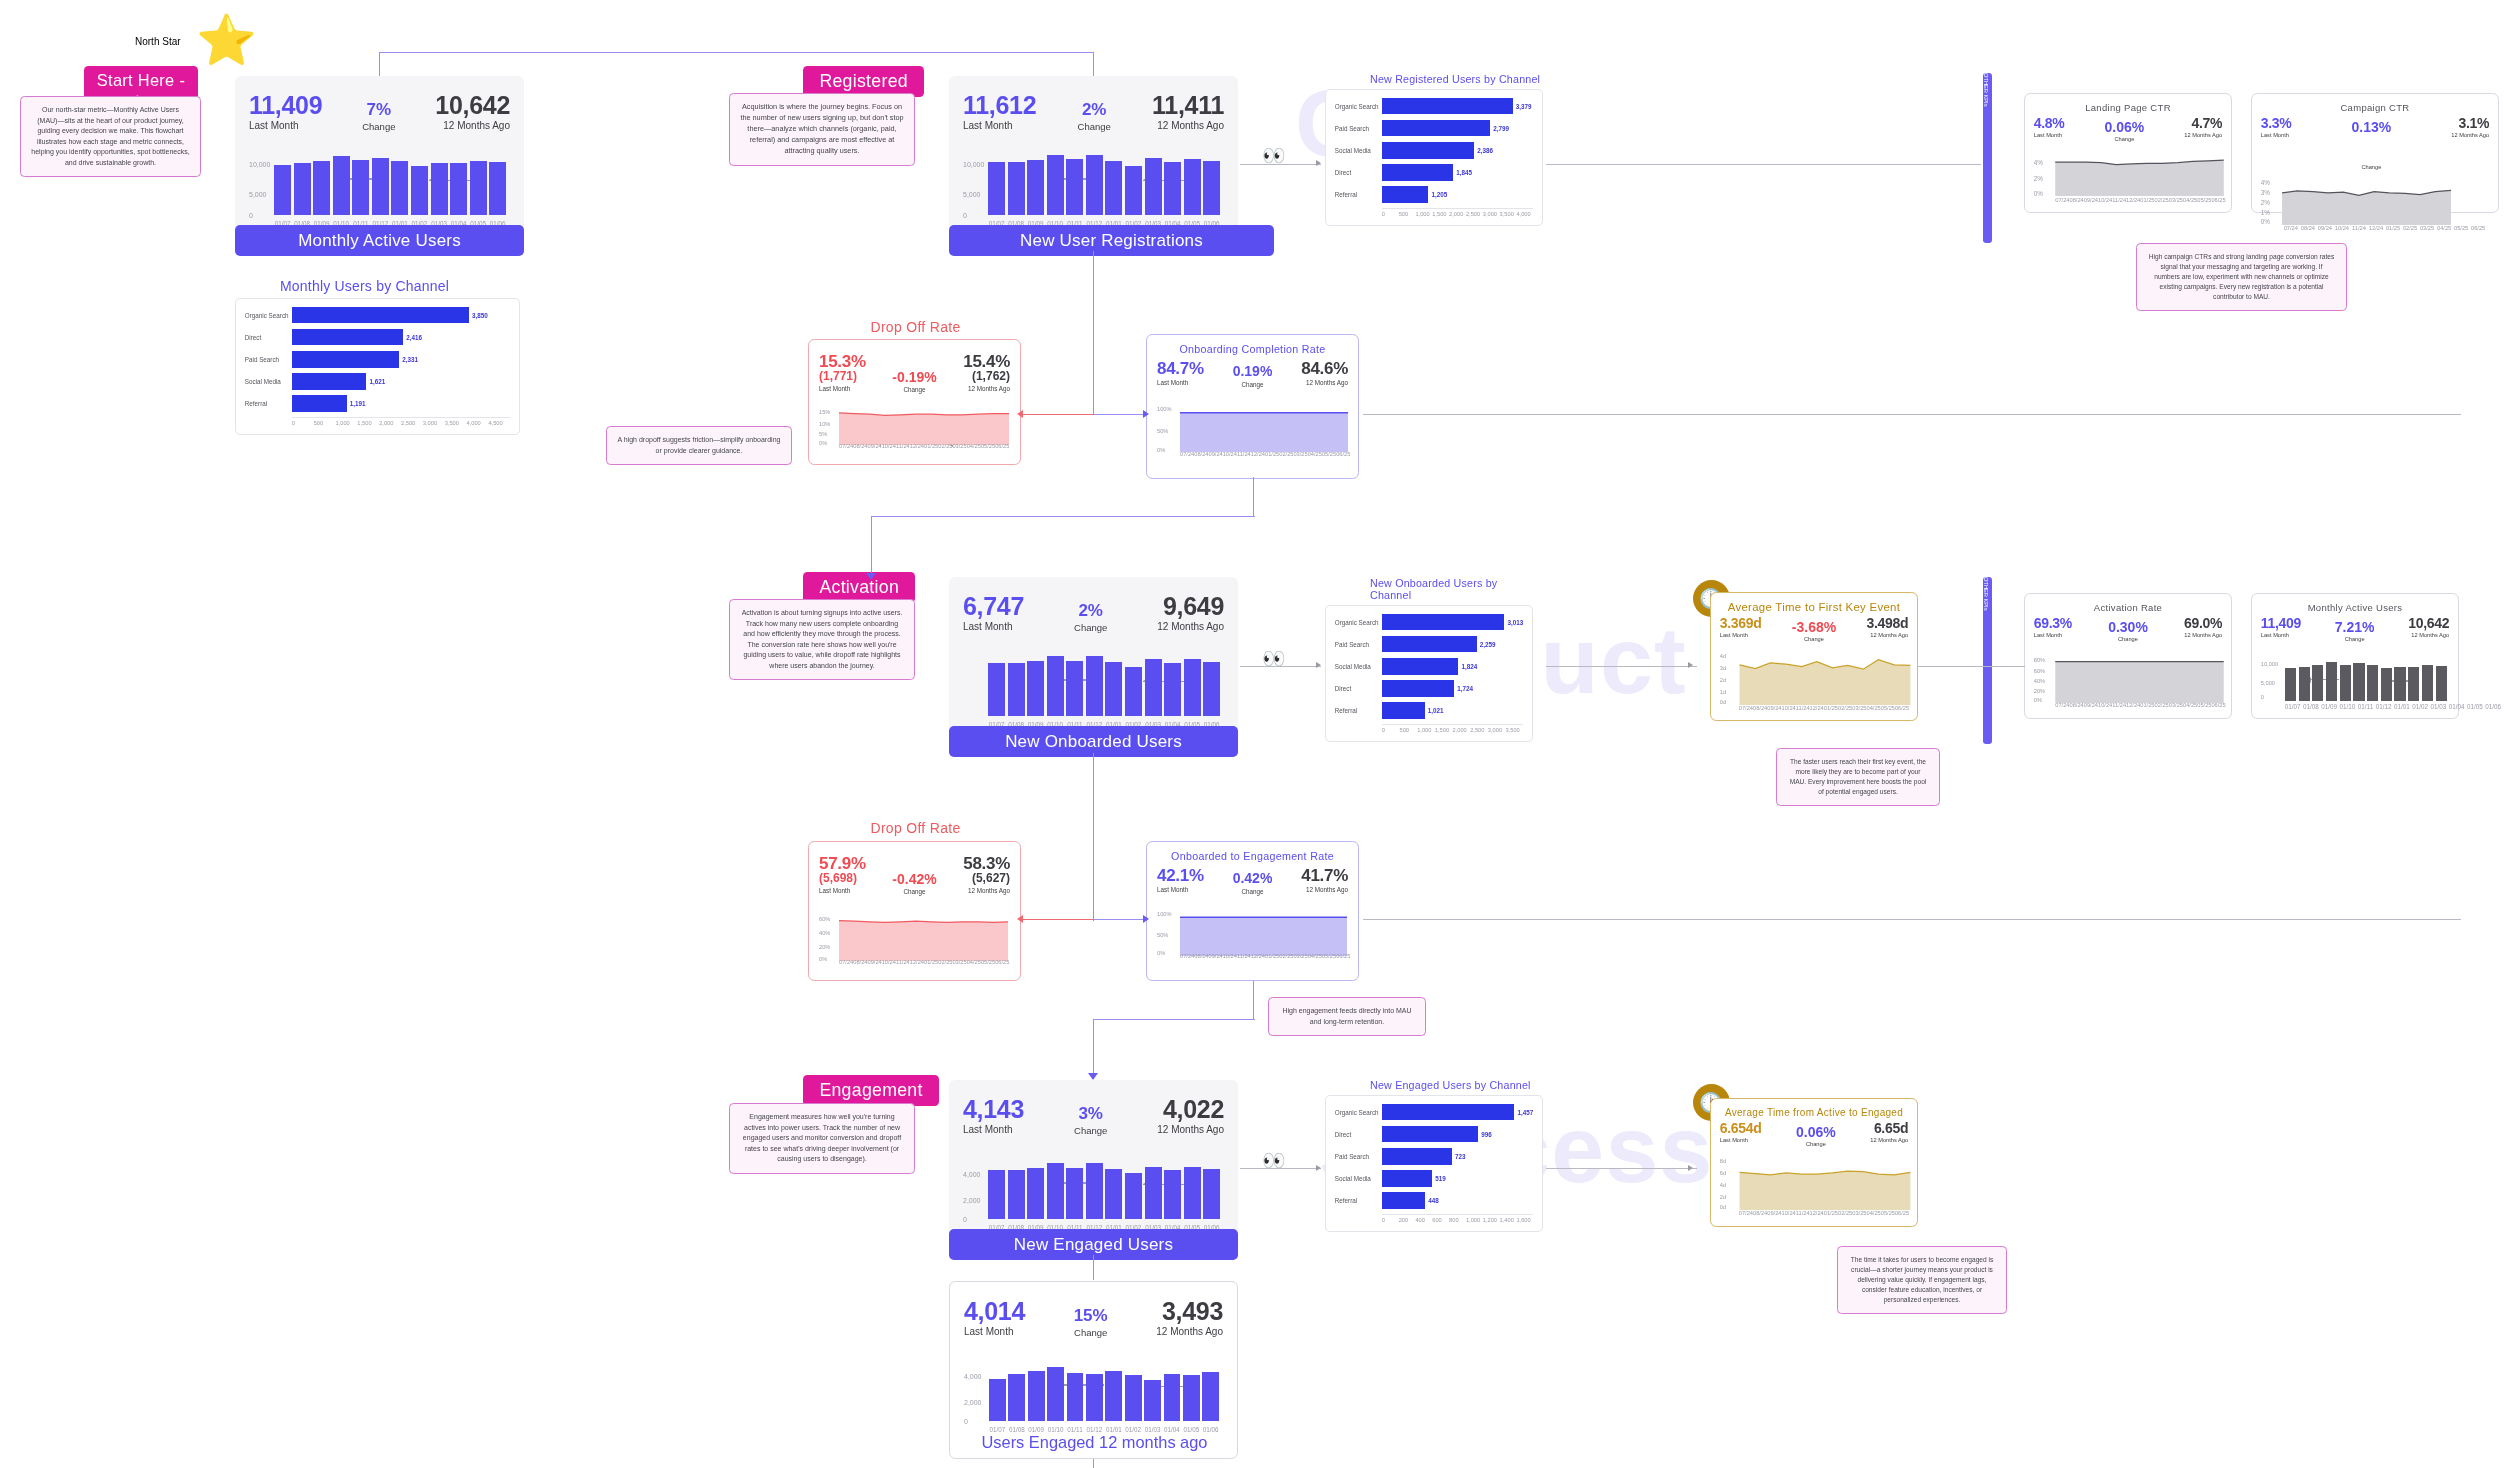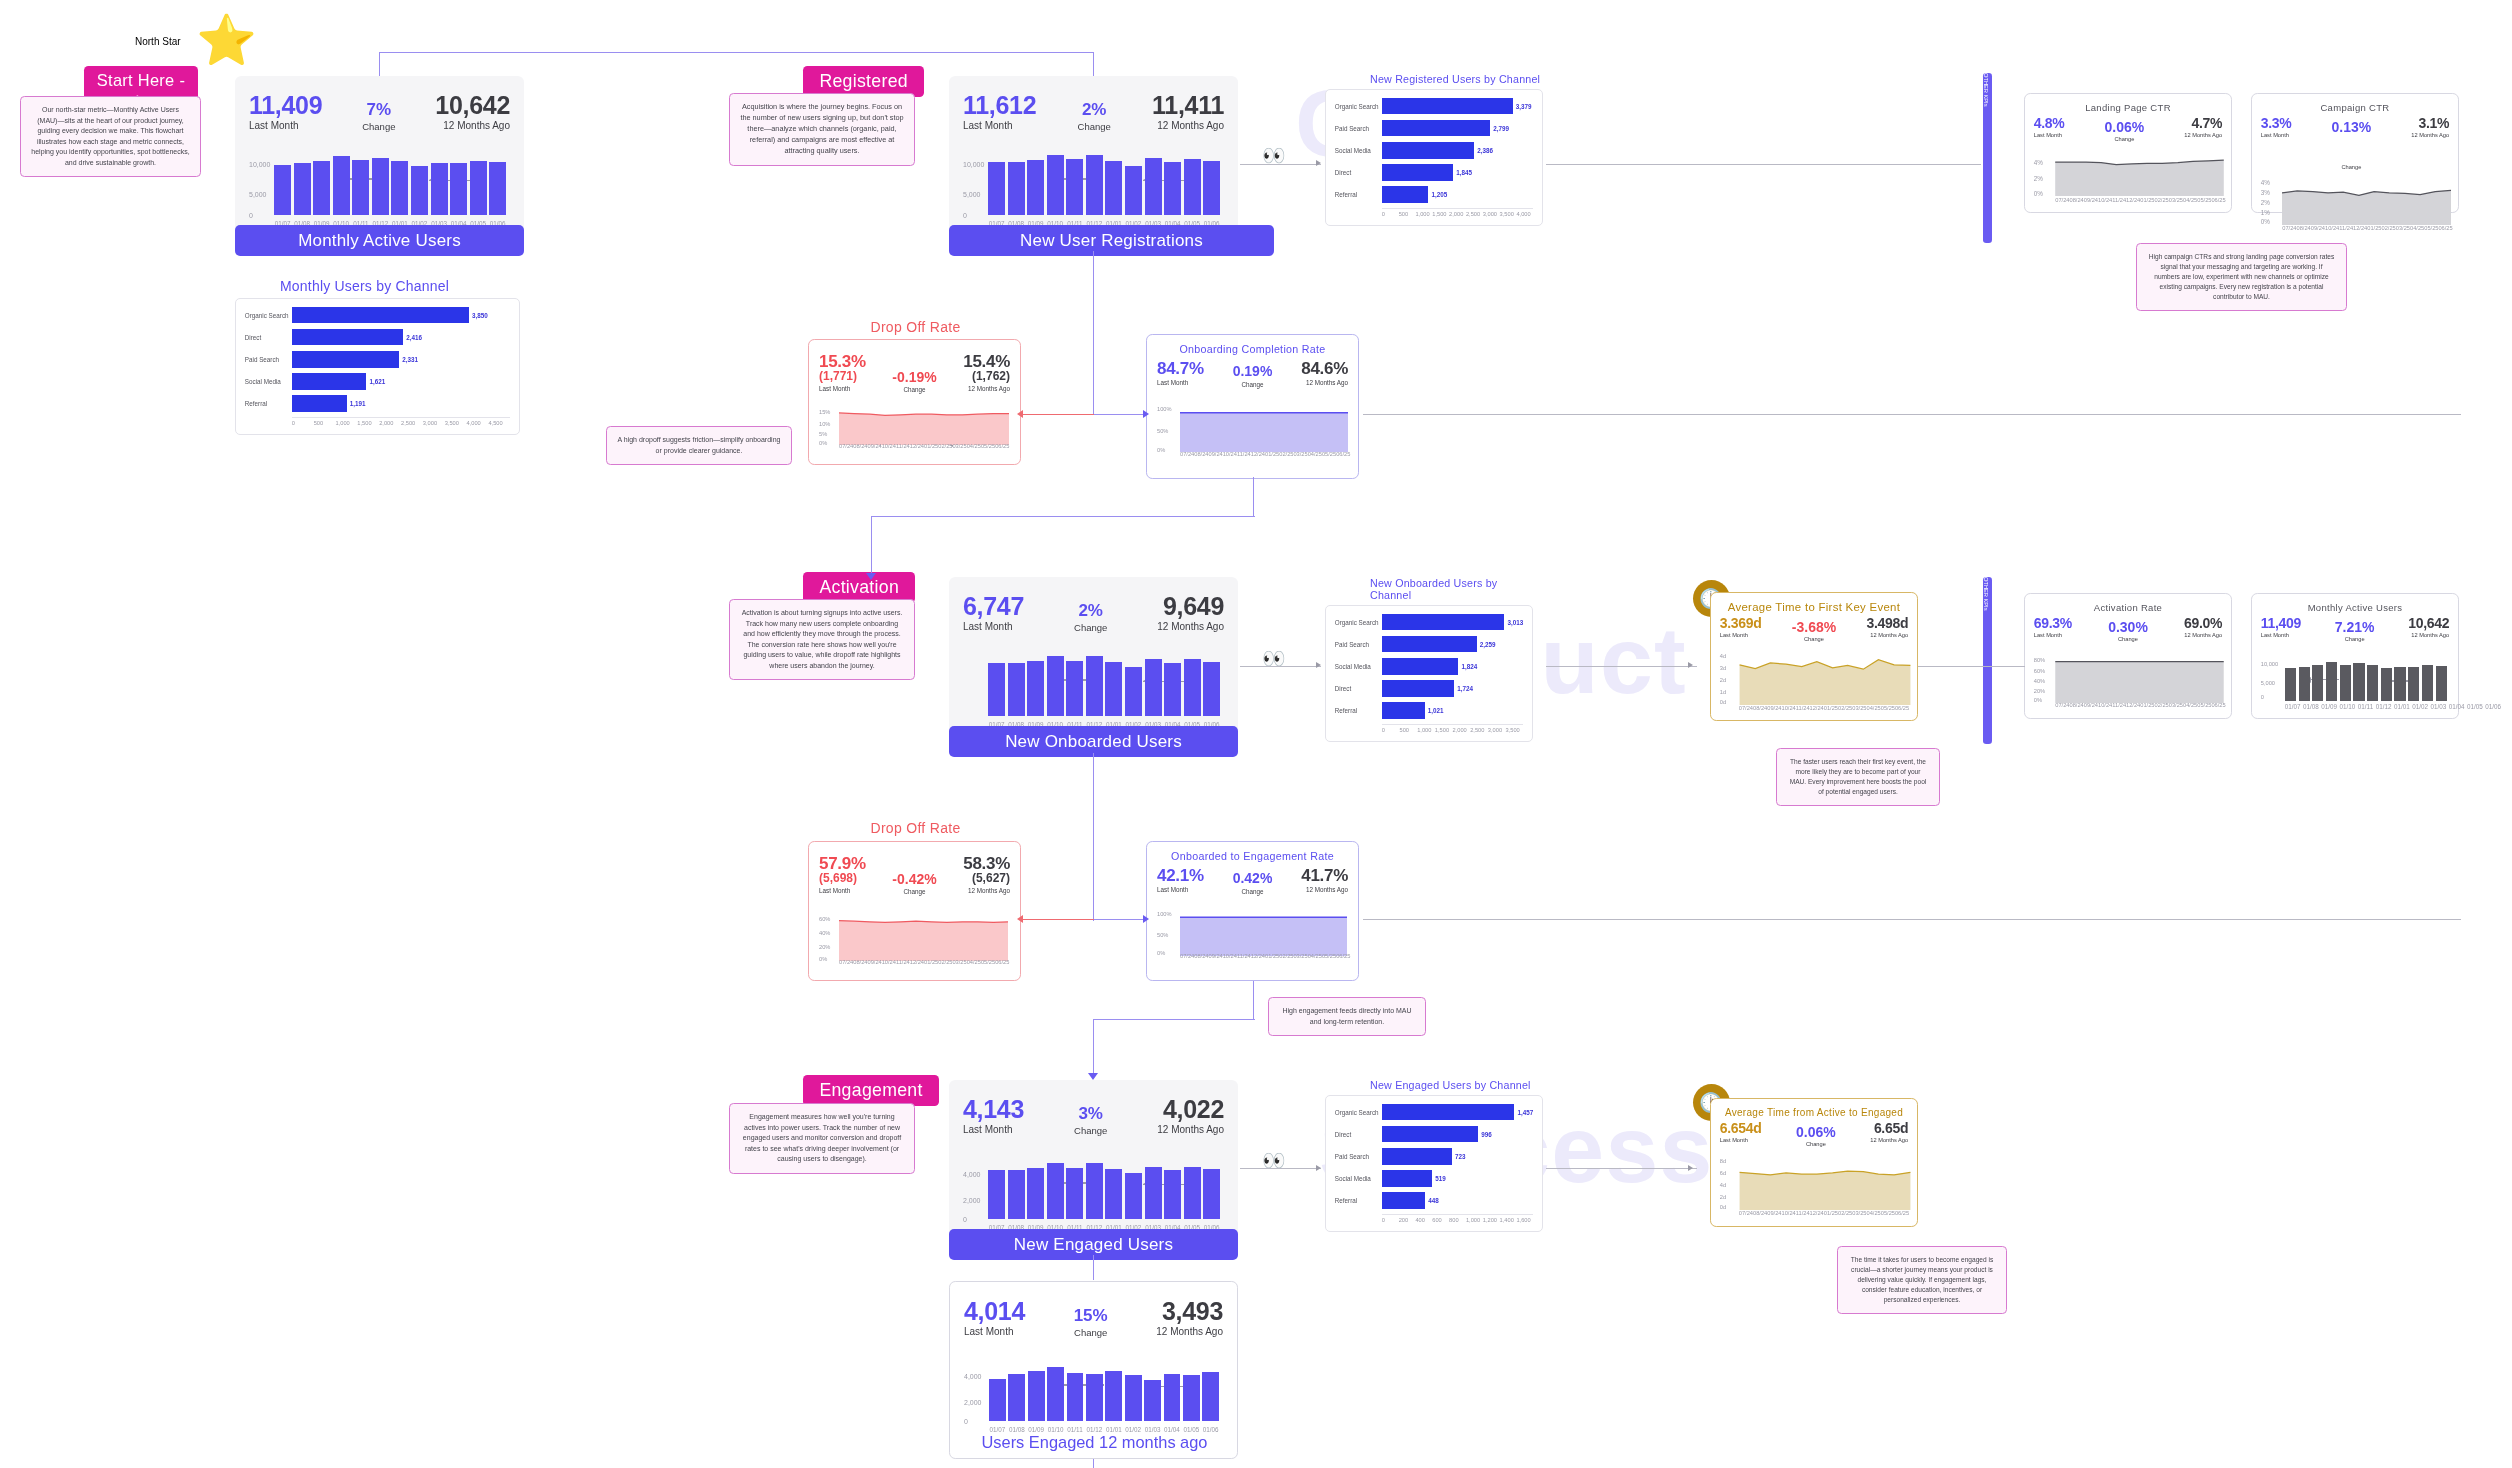--- a/index.html
+++ b/index.html
@@ -343,21 +343,21 @@
         <span>01/25</span>
         <span>02/25</span>
         <span>03/25</span>
         <span>04/25</span>
         <span>05/25</span>
         <span>06/25</span>
       </div>
   </div>
 </div>
 
-<div class="abs card plain" style="left:2251px;top:93px;width:208px;height:120px;padding:7.6px 8.8px 5px;">
+<div class="abs card plain" style="left:2251px;top:93px;width:248px;height:120px;padding:7.6px 8.8px 5px;">
   <div class="card-title grey" style="font-size:9.5px;">Campaign CTR</div>
   <div class="kpi-row" style="margin-top:3.8px;">
     <div class="kpi-left">
         <div class="kpi-big" style="font-size:14px;">3.3%</div>
       <div class="kpi-sub" style="font-size:5.7px;">Last Month</div>
       </div>
     <div class="kpi-mid" style="padding-top:2.5px;gap:28px;">
         <div class="kpi-chg small">0.13%</div>
       <div class="kpi-chglbl" style="font-size:5.7px;">Change</div>
       </div>

